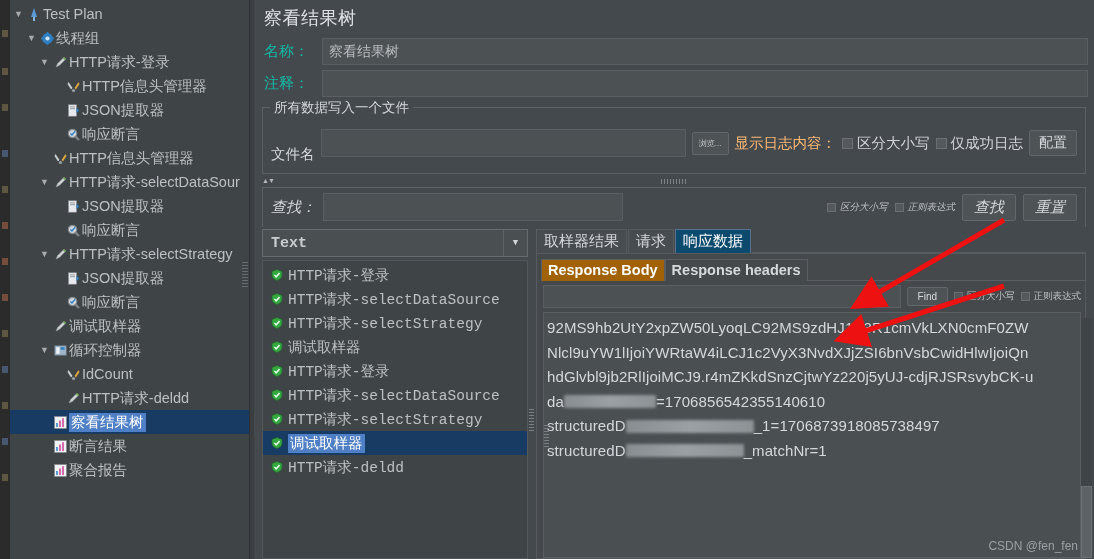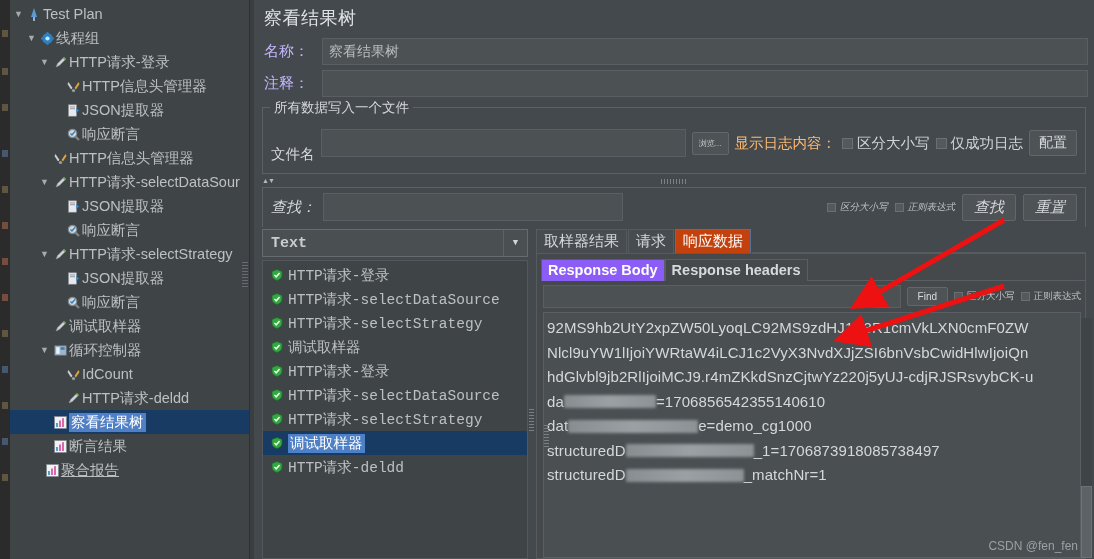--- a/index.html
+++ b/index.html
@@ -88,21 +88,21 @@
     padding: 6px 0 7px 10px;
     letter-spacing: .5px;
   }
 
   .field-row {
     display: flex; align-items: center;
     margin: 0 6px 3px 6px;
     height: 29px;
   }
   .field-label {
-    color: #c4b5fd; font-size: 15px;
+    color: #14b8a6; font-size: 15px;
     width: 62px; flex: 0 0 62px; padding-left: 4px;
   }
   .field-input {
     flex: 1 1 auto; height: 27px;
     background: #4c5154;
     border: 1px solid #5a5f63;
     color: #b9bdc0; font-size: 14px;
     padding: 0 6px;
     display: flex; align-items: center;
     outline: none;
@@ -255,21 +255,21 @@
     display: flex; align-items: flex-end; gap: 1px;
     height: 24px;
   }
   .tab {
     background: #474c50;
     color: #d6d9dc; font-size: 15px;
     padding: 2px 7px 3px 7px;
     border: 1px solid #565b5f; border-bottom: none;
     line-height: 18px;
   }
-  .tab.active { background: #c2410c; color: #ffffff; border-color: #5a7093; }
+  .tab.active { background: #0c4a6e; color: #ffffff; border-color: #5a7093; }
   .tabs .tab-filler {
     flex: 1 1 auto; border-bottom: 1px solid #565b5f; height: 100%;
   }
 
   .subpanel {
     flex: 1 1 auto;
     border: 1px solid #565b5f;
     background: #45494c;
     display: flex; flex-direction: column;
     min-height: 0;
@@ -278,21 +278,21 @@
   .subtabs {
     display: flex; align-items: flex-end; margin-left: 4px;
     height: 23px;
   }
   .subtab {
     font-size: 14.5px; font-weight: bold;
     padding: 2px 6px 3px 6px;
     color: #d7dadd;
     border: 1px solid #5a5f63; border-bottom: none;
   }
-  .subtab.active { background: #8b5cf6; color: #fff; }
+  .subtab.active { background: #a16207; color: #fff; }
   .subtabs .st-filler { flex: 1 1 auto; border-bottom: 1px solid #5a5f63; height: 100%; }
 
   .findbar {
     display: flex; align-items: center; gap: 6px;
     padding: 4px 4px 4px 6px;
   }
   .findbar .f-input {
     flex: 1 1 auto; height: 23px;
     background: #4c5154; border: 1px solid #5a5f63;
   }
@@ -578,21 +578,21 @@
           <span class="tw-icon">
             <svg width="13" height="13" viewBox="0 0 13 13">
               <rect x="0.6" y="0.6" width="11.8" height="11.8" fill="#f0f2f4" stroke="#8a8f94" stroke-width=".7"></rect>
               <rect x="2" y="7" width="2" height="4" fill="#5b9bd5"></rect>
               <rect x="5" y="4.5" width="2" height="6.5" fill="#d46aa8"></rect>
               <rect x="8" y="2.2" width="2" height="8.8" fill="#d46aa8"></rect>
             </svg>
           </span>
           <span class="tw-label">断言结果</span>
         </div>
-        <div class="tree-row" style="padding-left: 20px; text-decoration: underline;">
+        <div class="tree-row" style="padding-left: 28px;">
           <span class="twisty empty">▼</span>
           <span class="tw-icon">
             <svg width="13" height="13" viewBox="0 0 13 13">
               <rect x="0.6" y="0.6" width="11.8" height="11.8" fill="#f0f2f4" stroke="#8a8f94" stroke-width=".7"></rect>
               <rect x="2" y="7" width="2" height="4" fill="#5b9bd5"></rect>
               <rect x="5" y="4.5" width="2" height="6.5" fill="#d46aa8"></rect>
               <rect x="8" y="2.2" width="2" height="8.8" fill="#d46aa8"></rect>
             </svg>
           </span>
           <span class="tw-label">聚合报告</span>
@@ -775,21 +775,20 @@
               <span class="box"></span>
               <span class="lbl">正则表达式</span>
             </div>
           </div>
           <div class="body-area" id="body-area">
             <div class="body-scroll-left"></div>
           <div class="body-line">92MS9hb2UtY2xpZW50LyoqLC92MS9zdHJ1Y3R1cmVkLXN0cmF0ZW</div>
               <div class="body-line">Nlcl9uYW1lIjoiYWRtaW4iLCJ1c2VyX3NvdXJjZSI6bnVsbCwidHlwIjoiQn</div>
               <div class="body-line">hdGlvbl9jb2RlIjoiMCJ9.r4mZKkdSnzCjtwYz220j5yUJ-cdjRJSRsvybCK-u</div>
               <div class="body-line"><span>da</span><span class="redact" style="width: 92px;"></span><span>=1706856542355140610</span></div>
-              <div class="body-line"><span>dat</span><span class="redact" style="width: 130px;"></span><span>e=demo_cg1000</span></div>
               <div class="body-line"><span>structuredD</span><span class="redact" style="width: 128px;"></span><span>_1=1706873918085738497</span></div>
               <div class="body-line"><span>structuredD</span><span class="redact" style="width: 118px;"></span><span>_matchNr=1</span></div>
             </div>
         </div>
       </div>
     </div>
 
     <div class="right-scroll">
       <div class="thumb"></div>
     </div>

